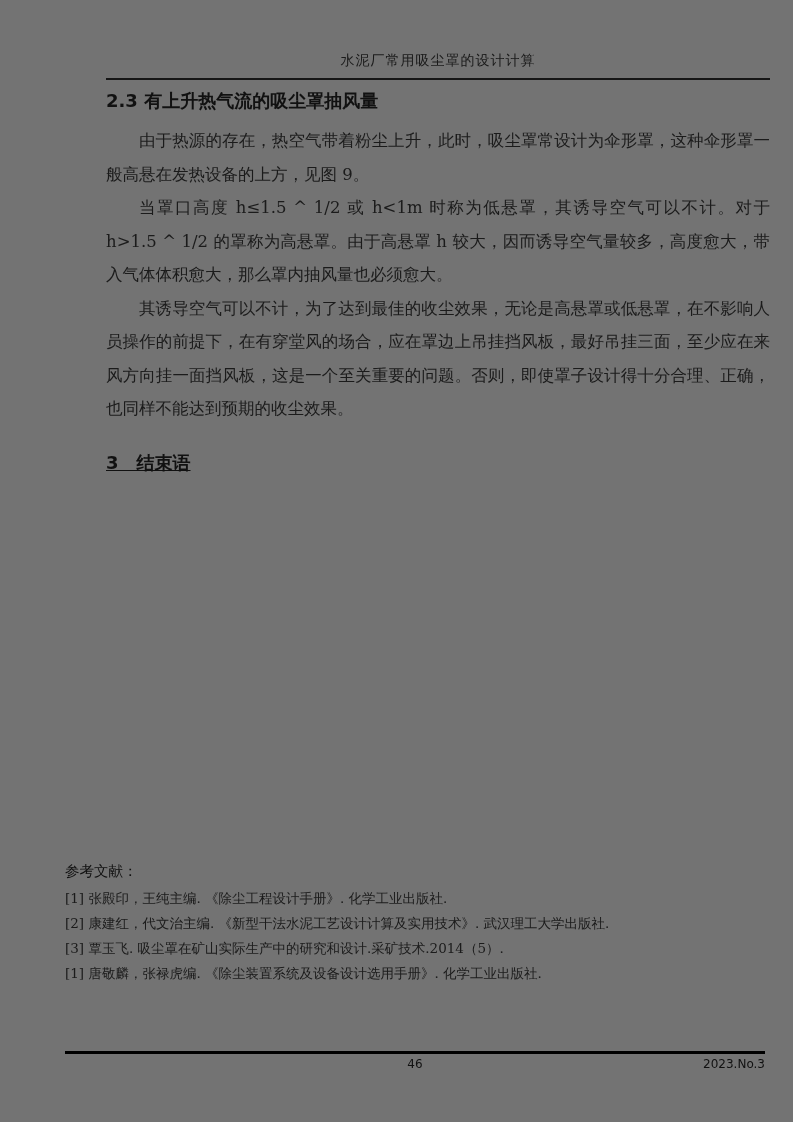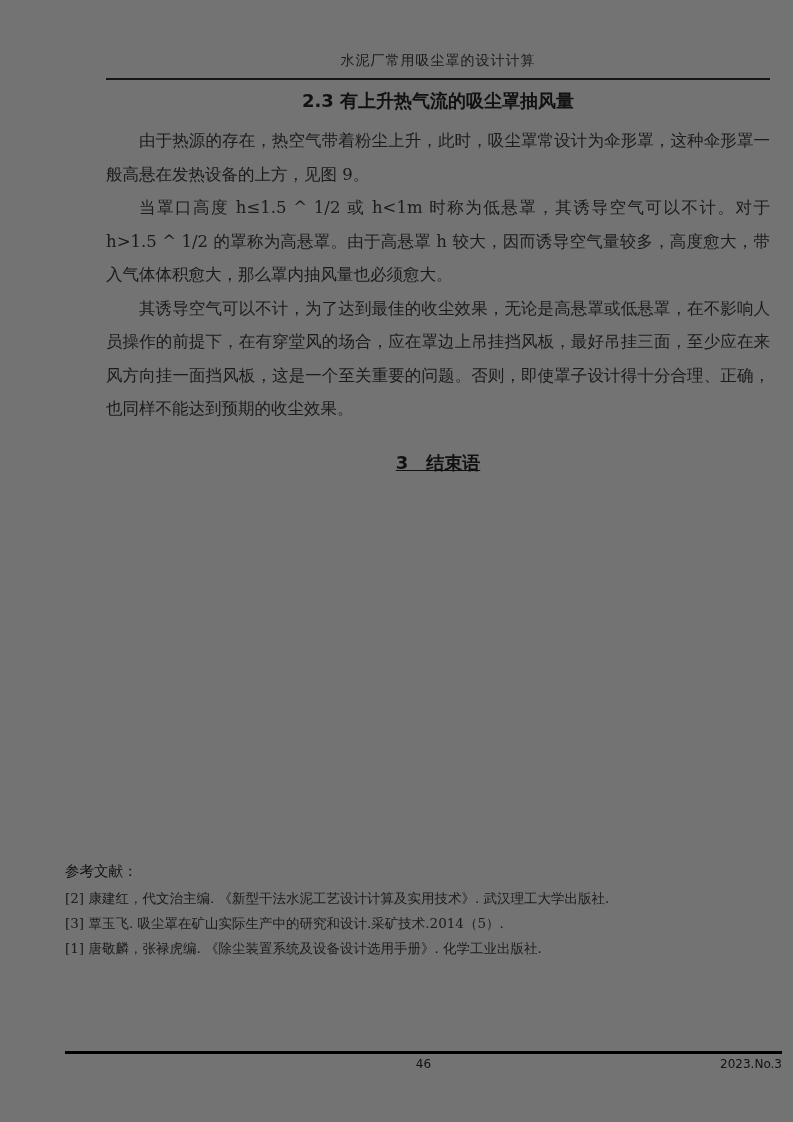--- a/index.html
+++ b/index.html
@@ -32,21 +32,20 @@
     border-top: 2px solid #161616;
     height: 0;
   }
   .sec-heading {
     font-family: "DejaVu Sans", "Liberation Sans", sans-serif;
     font-weight: 700;
     font-size: 18px;
     line-height: 26px;
     margin: 8px 0 0 0;
     color: #111;
-    text-align: center;
   }
   .sec-heading.h3 {
     margin-top: 24px;
     margin-bottom: 8px;
     text-decoration: underline;
   }
   .body-p {
     font-size: 16.5px;
     line-height: 33.5px;
     text-align: justify;
@@ -72,21 +71,21 @@
     color: #111;
   }
   .ref-item {
     font-size: 13.5px;
     line-height: 25px;
     color: #1b1b1b;
   }
   .footer {
     position: absolute;
     left: 65px;
-    right: 52px;
+    right: 69px;
     top: 1051px;
   }
   .footer-rule {
     border-top: 3px solid #000;
     height: 0;
   }
   .footer-row {
     position: relative;
     margin-top: 3px;
     text-align: center;
@@ -115,20 +114,21 @@
     <p class="body-p first">由于热源的存在，热空气带着粉尘上升，此时，吸尘罩常设计为伞形罩，这种伞形罩一般高悬在发热设备的上方，见图 9。</p>
     <p class="body-p">当罩口高度 h≤1.5 ^ 1/2 或 h&lt;1m 时称为低悬罩，其诱导空气可以不计。对于 h&gt;1.5 ^ 1/2 的罩称为高悬罩。由于高悬罩 h 较大，因而诱导空气量较多，高度愈大，带入气体体积愈大，那么罩内抽风量也必须愈大。</p>
     <p class="body-p">其诱导空气可以不计，为了达到最佳的收尘效果，无论是高悬罩或低悬罩，在不影响人员操作的前提下，在有穿堂风的场合，应在罩边上吊挂挡风板，最好吊挂三面，至少应在来风方向挂一面挡风板，这是一个至关重要的问题。否则，即使罩子设计得十分合理、正确，也同样不能达到预期的收尘效果。</p>
 
     <h2 class="sec-heading h3">3　结束语</h2>
 
   </div>
 
   <div class="references">
     <div class="ref-heading">参考文献：</div>
+    <div class="ref-item">[1] 张殿印，王纯主编. 《除尘工程设计手册》. 化学工业出版社.</div>
     <div class="ref-item">[2] 康建红，代文治主编. 《新型干法水泥工艺设计计算及实用技术》. 武汉理工大学出版社.</div>
     <div class="ref-item">[3] 覃玉飞. 吸尘罩在矿山实际生产中的研究和设计.采矿技术.2014（5）.</div>
     <div class="ref-item">[1] 唐敬麟，张禄虎编. 《除尘装置系统及设备设计选用手册》. 化学工业出版社.</div>
   </div>
 
   <div class="footer">
     <div class="footer-rule"></div>
     <div class="footer-row">
       <span class="page-num">46</span>
       <span class="issue">2023.No.3</span>

